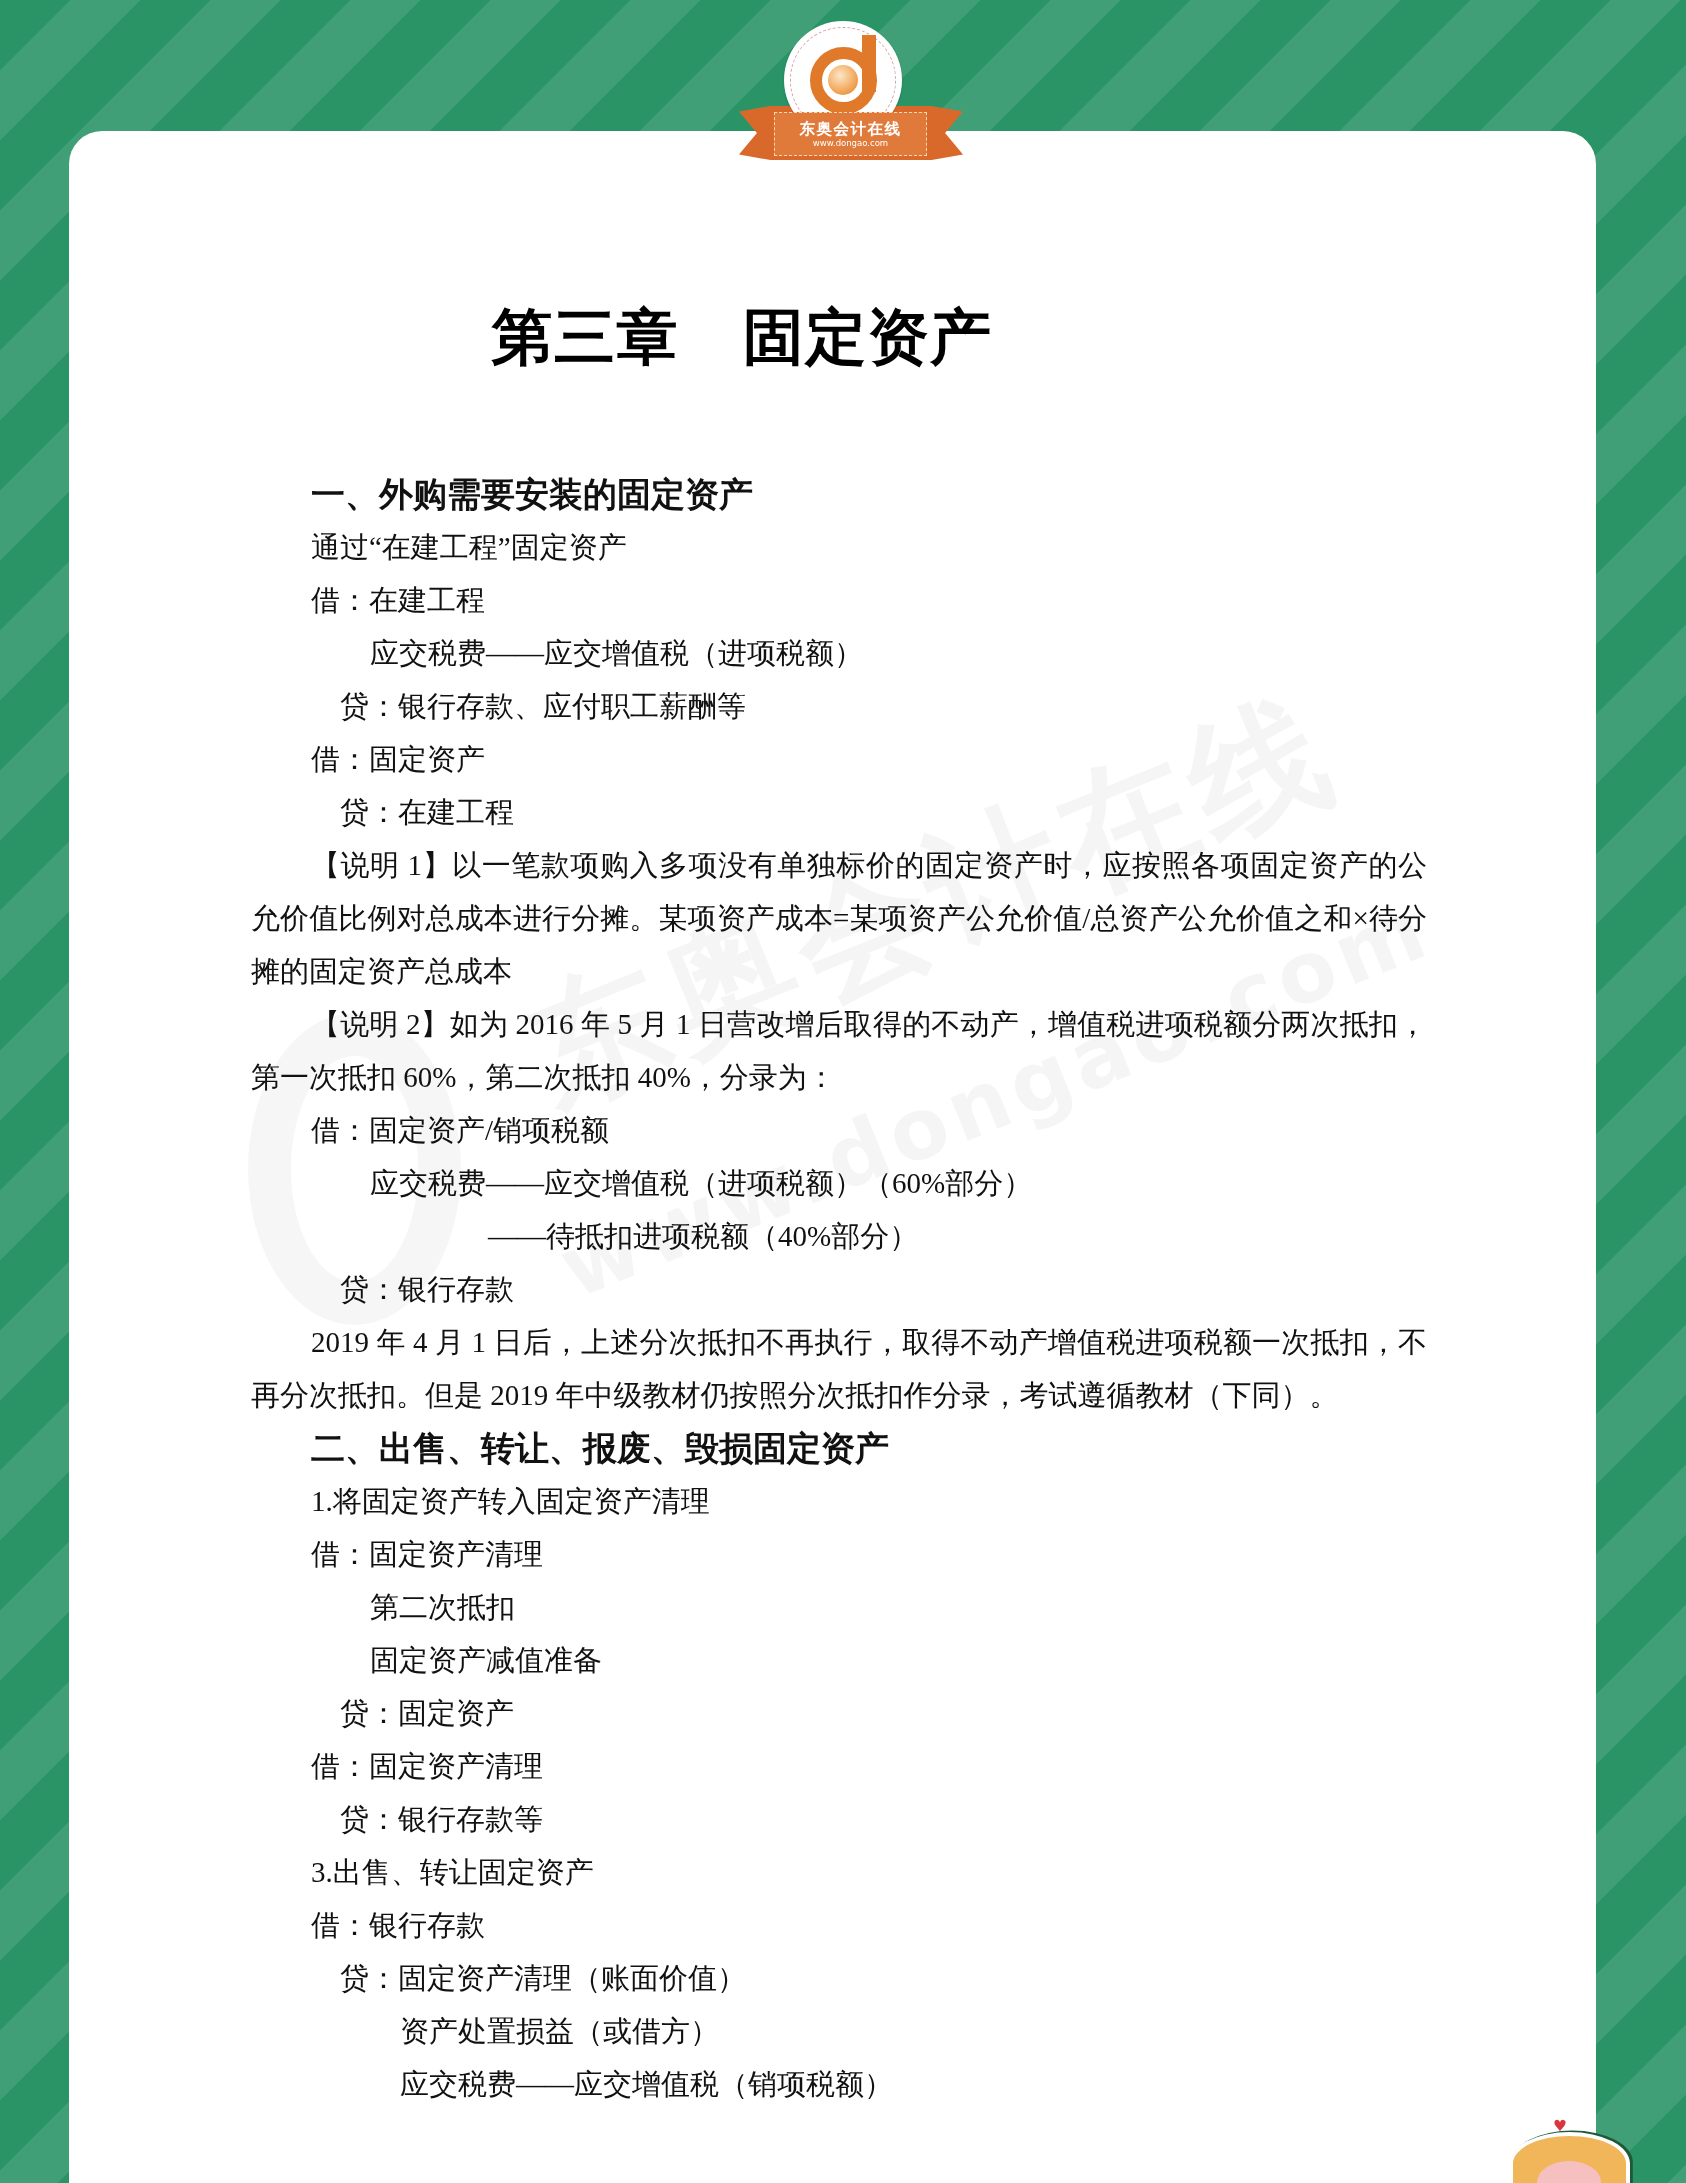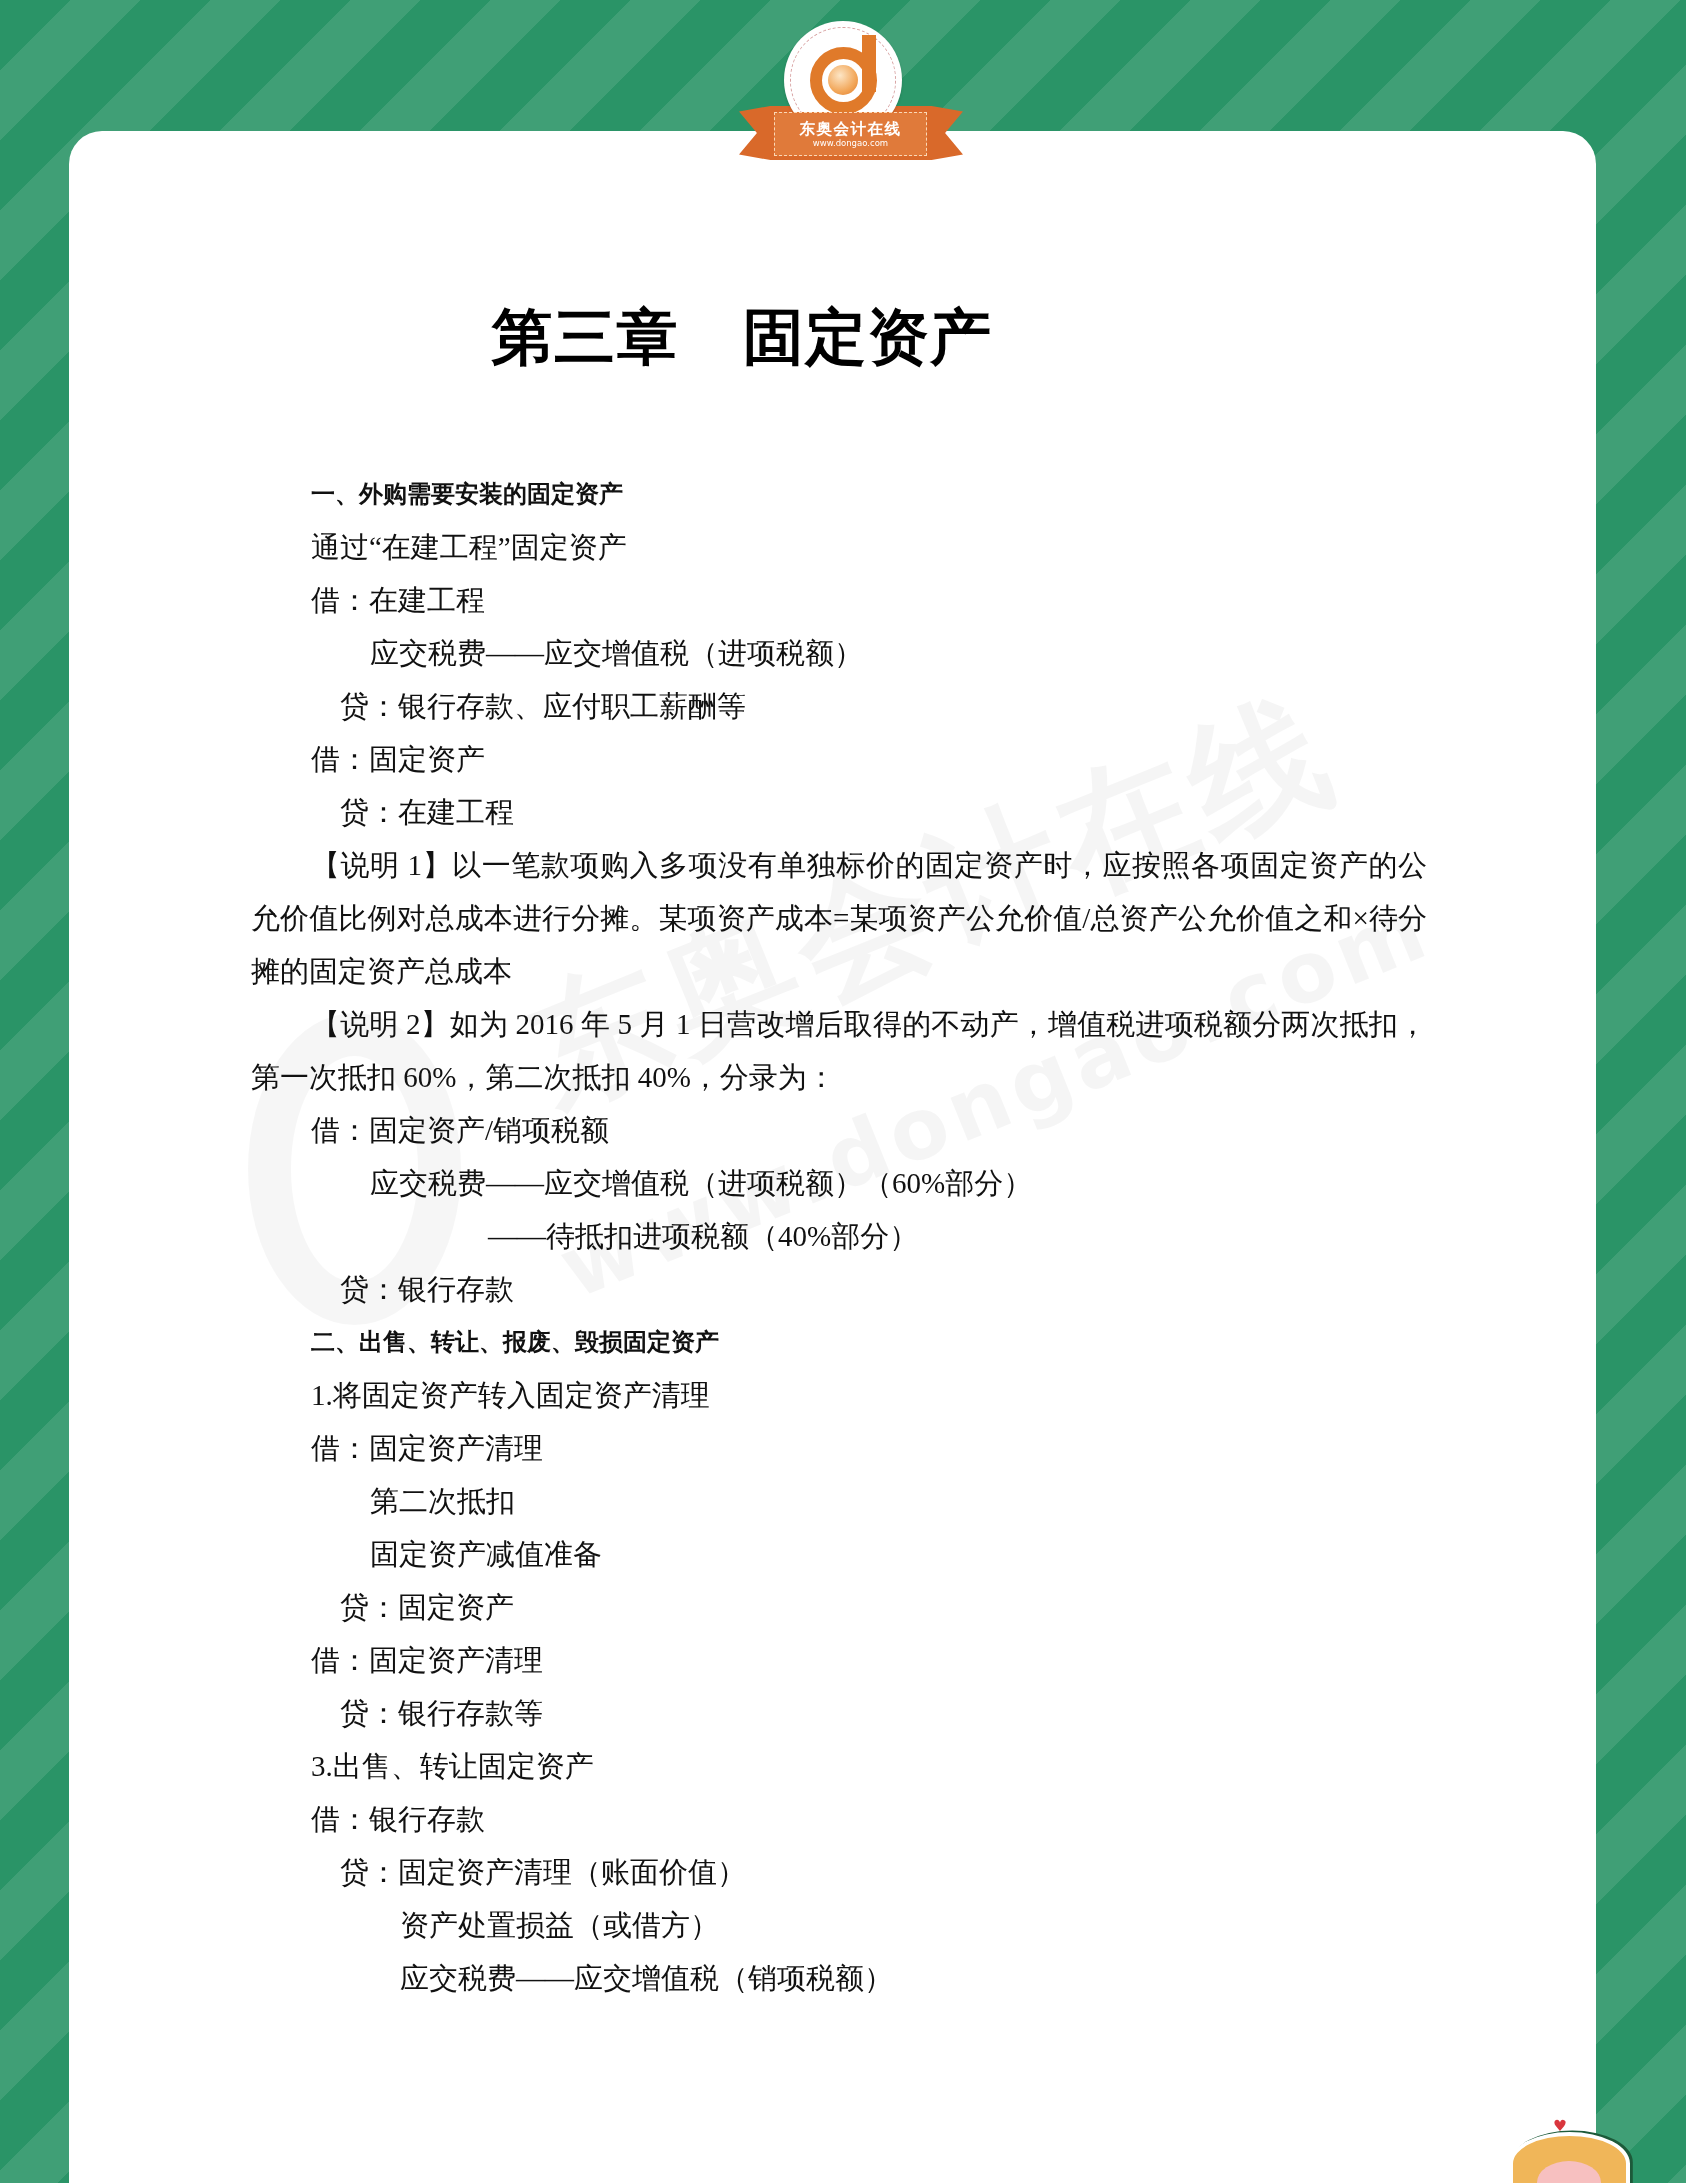--- a/index.html
+++ b/index.html
@@ -75,21 +75,21 @@
     font-family: "DejaVu Sans", sans-serif; font-weight: bold; font-size: 85px; color: rgba(0,0,0,0.04);
     white-space: nowrap; letter-spacing: 5.7px;
   }
 
   .content { position: absolute; left: 251px; top: 468px; width: 1176px; }
   .line {
     font-size: 29px; line-height: 53px; height: 53px; color: #111; white-space: nowrap;
     font-family: "Liberation Serif", "DejaVu Serif", serif;
   }
   .line.wrap { white-space: normal; height: auto; text-align: justify; }
-  .h { font-family: "DejaVu Sans", sans-serif; font-weight: bold; font-size: 24px; }
+  .h { font-family: "DejaVu Sans", sans-serif; font-weight: bold; font-size: 34px; }
   .i1 { padding-left: 60px; }
   .i2 { padding-left: 89px; }
   .i3 { padding-left: 119px; }
   .i4 { padding-left: 149px; }
   .i5 { padding-left: 237px; }
   .para { text-indent: 60px; }
 
   
   .mascot { position: absolute; left: 1509px; top: 2118px; width: 113px; height: 65px; }
   .mascot-head {
@@ -137,20 +137,21 @@
   <div class="line i3">应交税费——应交增值税（进项税额）</div>
   <div class="line i2">贷：银行存款、应付职工薪酬等</div>
   <div class="line i1">借：固定资产</div>
   <div class="line i2">贷：在建工程</div>
   <div class="line wrap para">【说明 1】以一笔款项购入多项没有单独标价的固定资产时，应按照各项固定资产的公允价值比例对总成本进行分摊。某项资产成本=某项资产公允价值/总资产公允价值之和×待分摊的固定资产总成本</div>
   <div class="line wrap para">【说明 2】如为 2016 年 5 月 1 日营改增后取得的不动产，增值税进项税额分两次抵扣，第一次抵扣 60%，第二次抵扣 40%，分录为：</div>
   <div class="line i1">借：固定资产/销项税额</div>
   <div class="line i3">应交税费——应交增值税（进项税额）（60%部分）</div>
   <div class="line i5">——待抵扣进项税额（40%部分）</div>
   <div class="line i2">贷：银行存款</div>
+  <div class="line wrap para">2019 年 4 月 1 日后，上述分次抵扣不再执行，取得不动产增值税进项税额一次抵扣，不再分次抵扣。但是 2019 年中级教材仍按照分次抵扣作分录，考试遵循教材（下同）。</div>
   <div class="line h i1">二、出售、转让、报废、毁损固定资产</div>
   <div class="line i1">1.将固定资产转入固定资产清理</div>
   <div class="line i1">借：固定资产清理</div>
   <div class="line i3">第二次抵扣</div>
   <div class="line i3">固定资产减值准备</div>
   <div class="line i2">贷：固定资产</div>
   <div class="line i1">借：固定资产清理</div>
   <div class="line i2">贷：银行存款等</div>
   <div class="line i1">3.出售、转让固定资产</div>
   <div class="line i1">借：银行存款</div>

